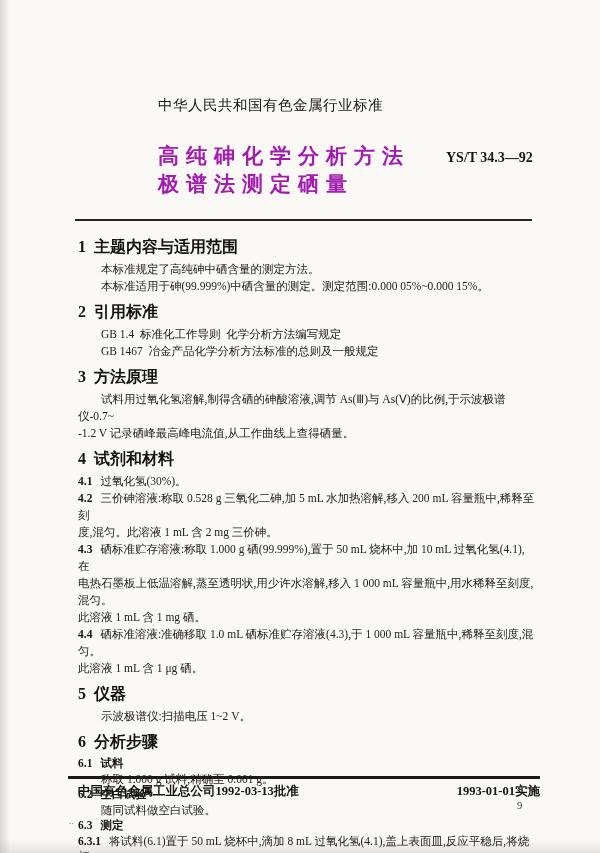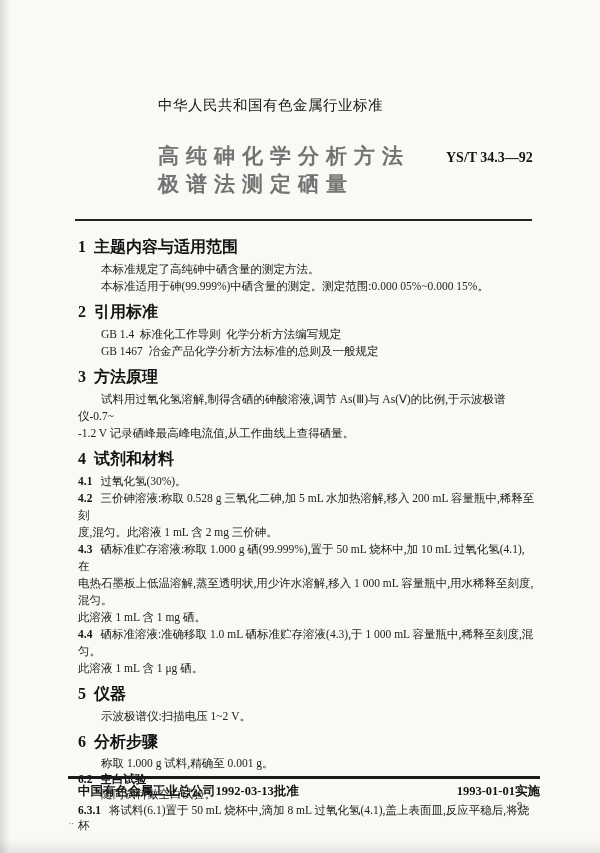--- a/index.html
+++ b/index.html
@@ -20,21 +20,21 @@
     background:linear-gradient(to top, rgba(130,130,125,0.18), rgba(130,130,125,0));
   }
   .org-label{
     position:absolute;left:158px;top:96px;
     font-size:14.5px;font-weight:normal;letter-spacing:0.5px;color:#161616;
     white-space:nowrap;
   }
   .title-block{position:absolute;left:158px;top:142px;}
   .title-line{
     font-size:21px;font-weight:bold;letter-spacing:7px;
-    color:#737373;line-height:28px;white-space:nowrap;
+    color:#a21caf;line-height:28px;white-space:nowrap;
   }
   .std-no{
     position:absolute;left:446px;top:150px;
     font-size:14px;font-weight:bold;color:#161616;
     font-family:"Liberation Serif", serif;white-space:nowrap;
   }
   .rule{position:absolute;background:#242424;}
   .rule-top{left:75px;top:219px;width:457px;height:2px;}
   .rule-bottom{left:68px;top:776px;width:472px;height:3px;background:#1a1a1a;}
   .doc-body{
@@ -102,23 +102,25 @@
       <div class="line clause"><span class="num">4.2</span><span>三价砷溶液:称取 0.528 g 三氧化二砷,加 5 mL 水加热溶解,移入 200 mL 容量瓶中,稀释至刻</span></div>
       <div class="line cont"><span>度,混匀。此溶液 1 mL 含 2 mg 三价砷。</span></div>
       <div class="line clause"><span class="num">4.3</span><span>硒标准贮存溶液:称取 1.000 g 硒(99.999%),置于 50 mL 烧杯中,加 10 mL 过氧化氢(4.1),在</span></div>
       <div class="line cont"><span>电热石墨板上低温溶解,蒸至透明状,用少许水溶解,移入 1 000 mL 容量瓶中,用水稀释至刻度,混匀。</span></div>
       <div class="line cont"><span>此溶液 1 mL 含 1 mg 硒。</span></div>
       <div class="line clause"><span class="num">4.4</span><span>硒标准溶液:准确移取 1.0 mL 硒标准贮存溶液(4.3),于 1 000 mL 容量瓶中,稀释至刻度,混匀。</span></div>
       <div class="line cont"><span>此溶液 1 mL 含 1 μg 硒。</span></div>
       <div class="line sec"><span class="num">5</span><span>仪器</span></div>
       <div class="line body"><span>示波极谱仪:扫描电压 1~2 V。</span></div>
       <div class="line sec"><span class="num">6</span><span>分析步骤</span></div>
+      <div class="line sub tight"><span class="num">6.1</span><span>试料</span></div>
       <div class="line body tight"><span>称取 1.000 g 试料,精确至 0.001 g。</span></div>
       <div class="line sub tight"><span class="num">6.2</span><span>空白试验</span></div>
       <div class="line body tight"><span>随同试料做空白试验。</span></div>
+      <div class="line sub tight"><span class="num">6.3</span><span>测定</span></div>
       <div class="line clause tight"><span class="num">6.3.1</span><span>将试料(6.1)置于 50 mL 烧杯中,滴加 8 mL 过氧化氢(4.1),盖上表面皿,反应平稳后,将烧杯</span></div>
     </div>
 
   <div class="rule rule-bottom"></div>
 
   <div class="footer-row">
     <span>中国有色金属工业总公司1992-03-13批准</span>
     <span>1993-01-01实施</span>
   </div>
 

